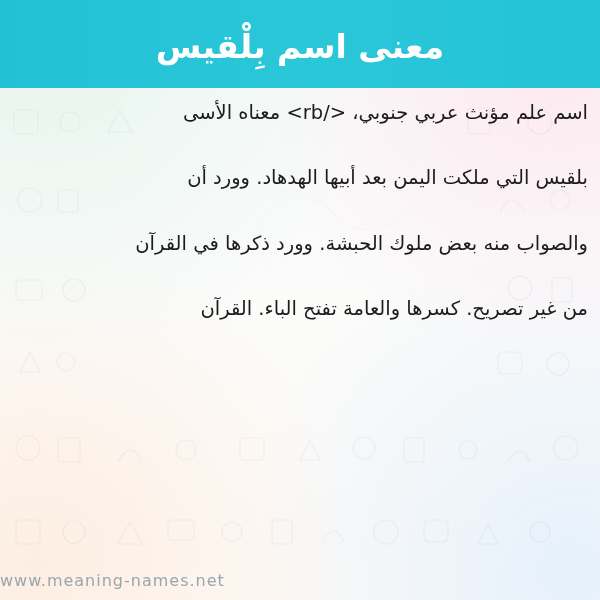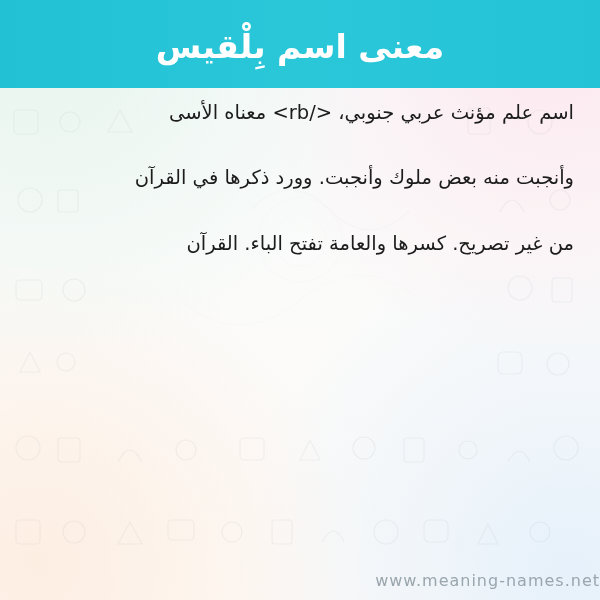--- a/index.html
+++ b/index.html
@@ -55,34 +55,34 @@
     direction: rtl;
     text-align: center;
     line-height: 1.2;
     padding-top: 6px;
   }
 
   .watermark {
     position: absolute;
     left: 0;
     width: 600px;
-    text-align: right;
+    text-align: left;
     color: #b9c0c6;
     font-size: 16px;
     letter-spacing: 1px;
     font-family: "DejaVu Sans", sans-serif;
     direction: ltr;
   }
   .watermark.top { top: 6px; color: #9fb3bc; }
   .watermark.bottom { bottom: 10px; color: #9aa6ae; }
 
   .content {
     position: absolute;
     top: 98px;
-    left: 26px;
+    left: 40px;
     width: 548px;
     direction: rtl;
     text-align: right;
   }
   .content p {
     margin: 0 0 36px 0;
     font-size: 19.5px;
     color: #1c1c1c;
     line-height: 1.5;
     font-family: "DejaVu Sans", sans-serif;
@@ -166,19 +166,20 @@
   </svg>
 
   <div class="watermark top">www.meaning-names.net</div>
 
   <div class="header-band">
     <div class="header-title">معنى اسم بِلْقيس</div>
   </div>
 
   <div class="content">
     <p class="first">اسم علم مؤنث عربي جنوبي، &lt;/rb&gt; معناه الأسى</p>
-    <p>وأنجبت منه بعض ملوك وأنجبت. وورد ذكرها في القرآن</p>
+    <p>بلقيس التي ملكت اليمن بعد أبيها الهدهاد. وورد أن</p>
+    <p>والصواب منه بعض ملوك الحبشة. وورد ذكرها في القرآن</p>
     <p>من غير تصريح. كسرها والعامة تفتح الباء. القرآن</p>
   </div>
 
   <div class="watermark bottom">www.meaning-names.net</div>
 
 </div>
 
 </body></html>

